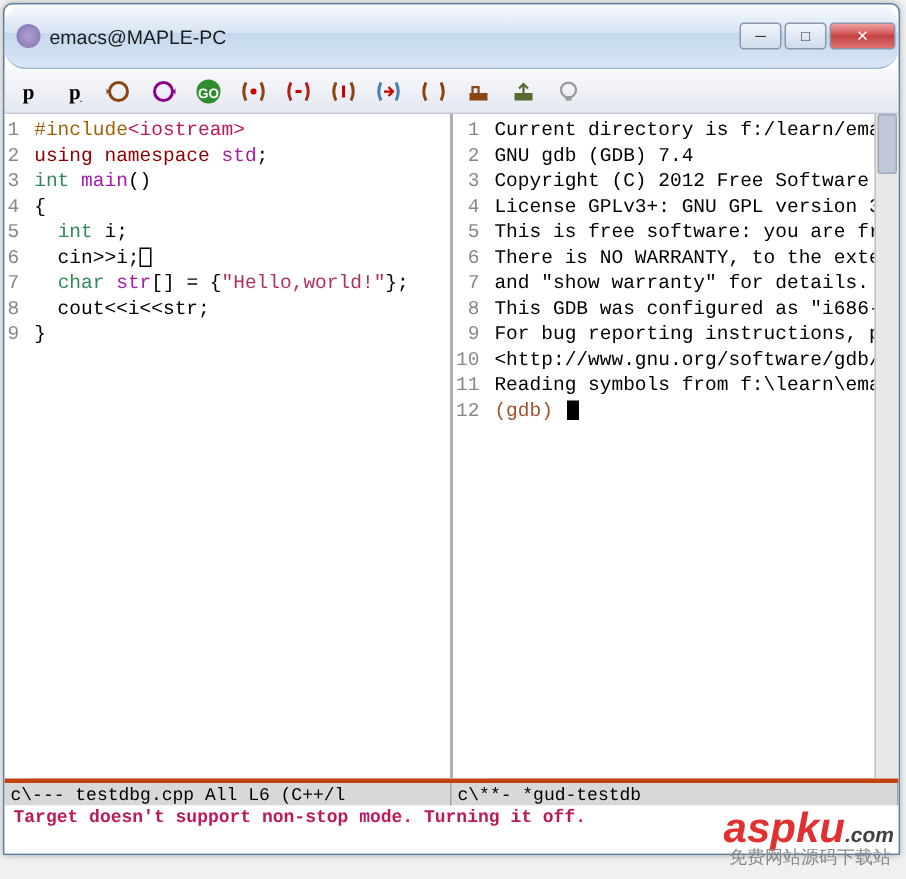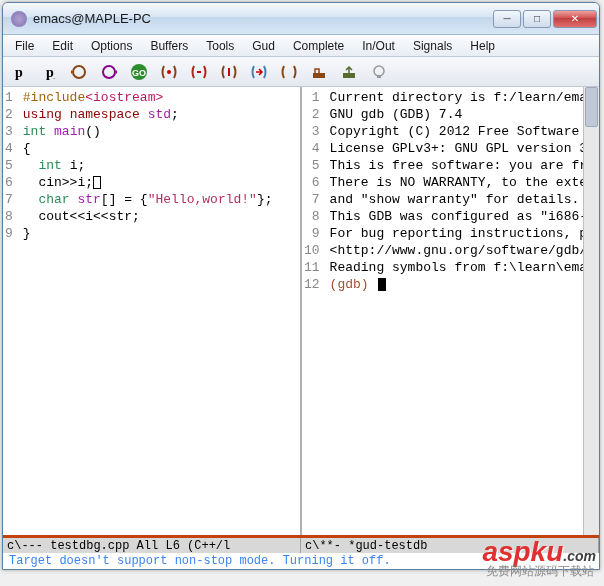--- a/index.html
+++ b/index.html
@@ -1,18 +1,18 @@
 <!DOCTYPE html>
 <html><head>
 <meta charset="utf-8">
 <style>
 * { margin: 0; padding: 0; box-sizing: border-box; }
 body { font-family: "Segoe UI", Tahoma, sans-serif; font-size: 12px; background: #f0f0f0; width: 604px; height: 586px; overflow: hidden; position: relative; }
 .window { width: 598px; height: 568px; margin: 2px; border: 1px solid #5a7fa0; border-radius: 6px 6px 0 0; background: #fff; box-shadow: 0 0 4px rgba(0,0,0,0.3); overflow: hidden; display: flex; flex-direction: column; }
-.titlebar { height: 32px; background: linear-gradient(to bottom, #f8fbff, #d6e4f3 45%, #c4d7ec 46%, #d9e7f6); display: flex; align-items: center; padding: 0 2px 0 8px; border-bottom: 1px solid #a0b8d0; }
+.titlebar { height: 43px; background: linear-gradient(to bottom, #f8fbff, #d6e4f3 45%, #c4d7ec 46%, #d9e7f6); display: flex; align-items: center; padding: 0 2px 0 8px; border-bottom: 1px solid #a0b8d0; border-radius: 14px; }
 .titlebar-icon { width: 16px; height: 16px; margin-right: 6px; background: radial-gradient(circle, #b0a0d0, #8070b0); border-radius: 50%; }
 .titlebar-text { flex: 1; color: #1a1a1a; font-size: 13px; }
 .winbtns { display: flex; gap: 2px; }
 .winbtn { width: 28px; height: 18px; border: 1px solid #8898b0; border-radius: 3px; background: linear-gradient(to bottom, #f0f6fc, #d0dcec); display: flex; align-items: center; justify-content: center; font-size: 10px; color: #333; }
 .winbtn.close { width: 44px; background: linear-gradient(to bottom, #f0a0a0, #d05050 45%, #c04040 46%, #e07070); color: #fff; }
 .menubar { height: 22px; background: linear-gradient(to bottom, #fbfcfe, #e8ecf4); border-bottom: 1px solid #c0c8d8; display: flex; align-items: center; padding: 0 4px; gap: 2px; }
 .menuitem { padding: 2px 8px; color: #1a1a1a; cursor: default; }
 .toolbar { height: 30px; background: linear-gradient(to bottom, #f8f9fb, #e4e8f0); border-bottom: 1px solid #c0c8d8; display: flex; align-items: center; padding: 0 6px; gap: 10px; }
 .tbtn { width: 20px; height: 20px; display: flex; align-items: center; justify-content: center; cursor: pointer; }
 .tbtn svg { width: 18px; height: 18px; }
@@ -28,52 +28,40 @@
 .kw-type { color: #2e8b57; margin-top: 16px; }
 .kw-str { color: #b03060; }
 .txt-purple { color: #a21caf; }
 .gdb-prompt { color: #a0522d; }
 .cursor-box { display: inline-block; border: 1px solid #000; width: 8px; height: 13px; vertical-align: middle; }
 .cursor-block { display: inline-block; background: #000; width: 8px; height: 13px; vertical-align: middle; margin-left: 2px; }
 .sb-right { width: 16px; background: #e8e8e8; border-left: 1px solid #c0c0c0; position: relative; }
 .sb-thumb { position: absolute; top: 0; left: 1px; right: 1px; height: 40px; background: #c0c8d8; border: 1px solid #a0a8b8; border-radius: 2px; }
 .modeline { height: 18px; background: #d8d8d8; border-top: 3px solid #c2410c; display: flex; font-family: "Courier New", monospace; font-size: 12px; color: #000; }
 .modeline .half { flex: 1; padding: 1px 4px; white-space: nowrap; overflow: hidden; border-right: 1px solid #a0a0a0; }
-.minibuffer { height: 16px; background: #fff; padding: 1px 6px; font-family: "Courier New", monospace; font-size: 12px; color: #3b82f6; white-space: nowrap; overflow: hidden; }
+.minibuffer { height: 32px; background: #fff; padding: 1px 6px; font-family: "Courier New", monospace; font-size: 12px; color: #be185d; white-space: nowrap; overflow: hidden; font-weight: bold; }
 .watermark { position: absolute; right: 8px; bottom: 18px; font-family: Arial, sans-serif; font-size: 28px; font-weight: bold; font-style: italic; color: #e03030; text-shadow: 1px 1px 0 #fff; pointer-events: none; }
 .watermark .sm { font-size: 14px; color: #404040; }
 .watermark-jp { position: absolute; right: 10px; bottom: 6px; font-size: 12px; color: #888; }
 .scroll-right-edge { position: absolute; right: 0; top: 0; bottom: 0; width: 9px; display: flex; flex-direction: column; align-items: center; justify-content: space-between; font-size: 9px; color: #555; }
 </style>
 </head>
 <body>
 
 <div class="window">
   <div class="titlebar">
     <div class="titlebar-icon"></div>
     <div class="titlebar-text">emacs@MAPLE-PC</div>
     <div class="winbtns">
       <div class="winbtn">─</div>
       <div class="winbtn">□</div>
       <div class="winbtn close">✕</div>
     </div>
   </div>
 
-  <div class="menubar" id="menubar">
-      <div class="menuitem">File</div>
-      <div class="menuitem">Edit</div>
-      <div class="menuitem">Options</div>
-      <div class="menuitem">Buffers</div>
-      <div class="menuitem">Tools</div>
-      <div class="menuitem">Gud</div>
-      <div class="menuitem">Complete</div>
-      <div class="menuitem">In/Out</div>
-      <div class="menuitem">Signals</div>
-      <div class="menuitem">Help</div>
-    </div>
 
   <div class="toolbar" id="toolbar">
       <div class="tbtn">
         <svg viewBox="0 0 18 18">
           <text x="9" y="14" text-anchor="middle" font-family="serif" font-size="14" font-weight="bold">p</text>
         </svg>
       </div>
       <div class="tbtn">
         <svg viewBox="0 0 18 18">
           <text x="6" y="14" font-family="serif" font-size="14" font-weight="bold">p</text>

